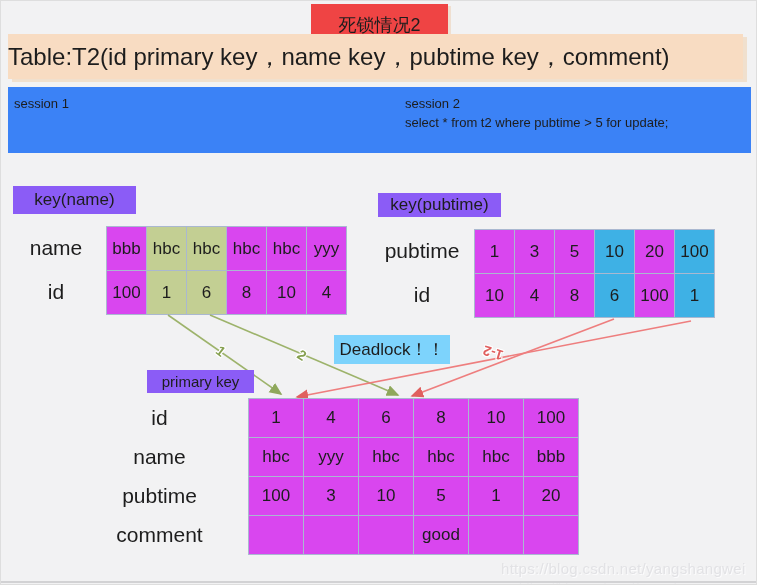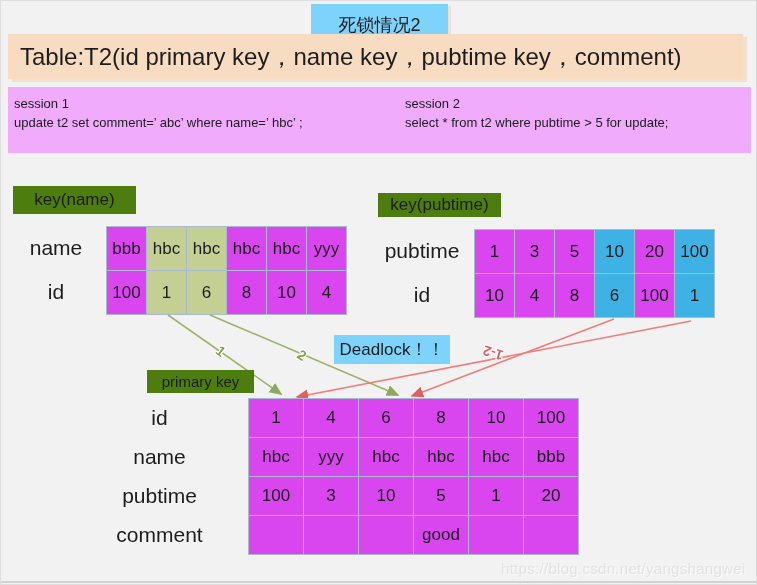--- a/index.html
+++ b/index.html
@@ -4,31 +4,31 @@
 <style>
   html,body{margin:0;padding:0;background:#e9e9ea;}
   .stage{
     position:relative;width:757px;height:585px;background:#f2f2f3;
     overflow:hidden;font-family:"Liberation Sans",sans-serif;color:#1d1d1d;
     border:1px solid #dedede;box-sizing:border-box;
   }
   .box{position:absolute;box-sizing:border-box;}
   .center{display:flex;align-items:center;justify-content:center;}
 
-  .title-chip{left:310px;top:3px;width:137px;height:42px;background:#7dd3fc;
+  .title-chip{left:310px;top:3px;width:137px;height:42px;background:#ef4444;
     font-size:18px;box-shadow:3px 2px 0 rgba(236,208,178,.55);}
   .banner{left:7px;top:33px;width:735px;height:45px;background:#f8dcc2;
-    font-size:24px;line-height:45px;padding-left:12px;white-space:nowrap;
+    font-size:24px;line-height:45px;white-space:nowrap;
     box-shadow:4px 3px 0 rgba(238,211,182,.6);}
-  .green-box{left:7px;top:86px;width:743px;height:66px;background:#f0abfc;}
+  .green-box{left:7px;top:86px;width:743px;height:66px;background:#3b82f6;}
   .sess{position:absolute;top:7px;font-size:13px;line-height:19px;white-space:nowrap;}
   .sess-1{left:6px;}
   .sess-2{left:397px;}
 
-  .chip{background:#4d7c0f;font-size:17px;}
+  .chip{background:#8b5cf6;font-size:17px;}
   .chip-keyname{left:12px;top:185px;width:123px;height:28px;}
   .chip-keypubtime{left:377px;top:192px;width:123px;height:24px;}
   .chip-pk{left:146px;top:369px;width:107px;height:23px;font-size:15px;}
 
   .ktable{position:absolute;display:grid;grid-template-columns:repeat(6,40px);
     grid-auto-rows:44px;border-top:1px solid #aab8d0;border-left:1px solid #aab8d0;}
   .ptable{position:absolute;display:grid;grid-template-columns:repeat(6,55px);
     grid-auto-rows:39px;border-top:1px solid #aab8d0;border-left:1px solid #aab8d0;}
   .cell{border-right:1px solid #aab8d0;border-bottom:1px solid #aab8d0;
     background:#d946ef;display:flex;align-items:center;justify-content:center;
@@ -60,21 +60,20 @@
 
 <div class="stage">
 
   <div class="box center title-chip">死锁情况2</div>
 
   <div class="box banner">Table:T2(id primary key，name key，pubtime key，comment)</div>
 
   <div class="box green-box">
     <div class="sess sess-1">
       <div>session 1</div>
-      <div>update t2 set comment=’ abc’  where name=’ hbc’ ;</div>
     </div>
     <div class="sess sess-2">
       <div>session 2</div>
       <div>select * from t2 where pubtime &gt; 5 for update;</div>
     </div>
   </div>
 
   <div class="box center chip chip-keyname">key(name)</div>
 
   <div class="rowlabel" style="left:10px;top:225px;width:90px;height:44px;">name</div>

